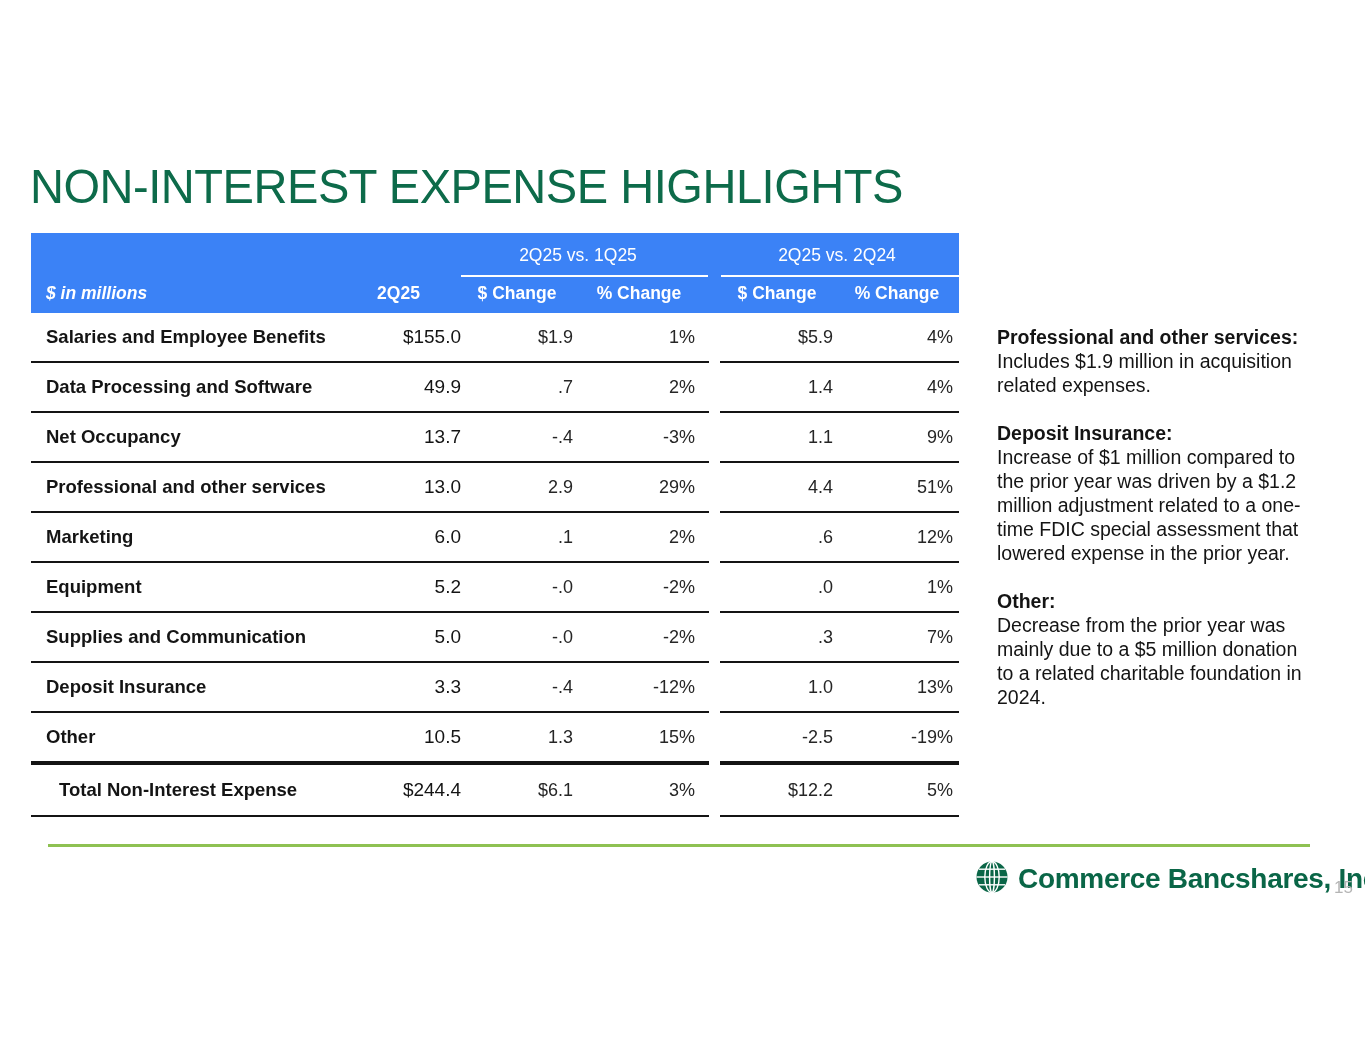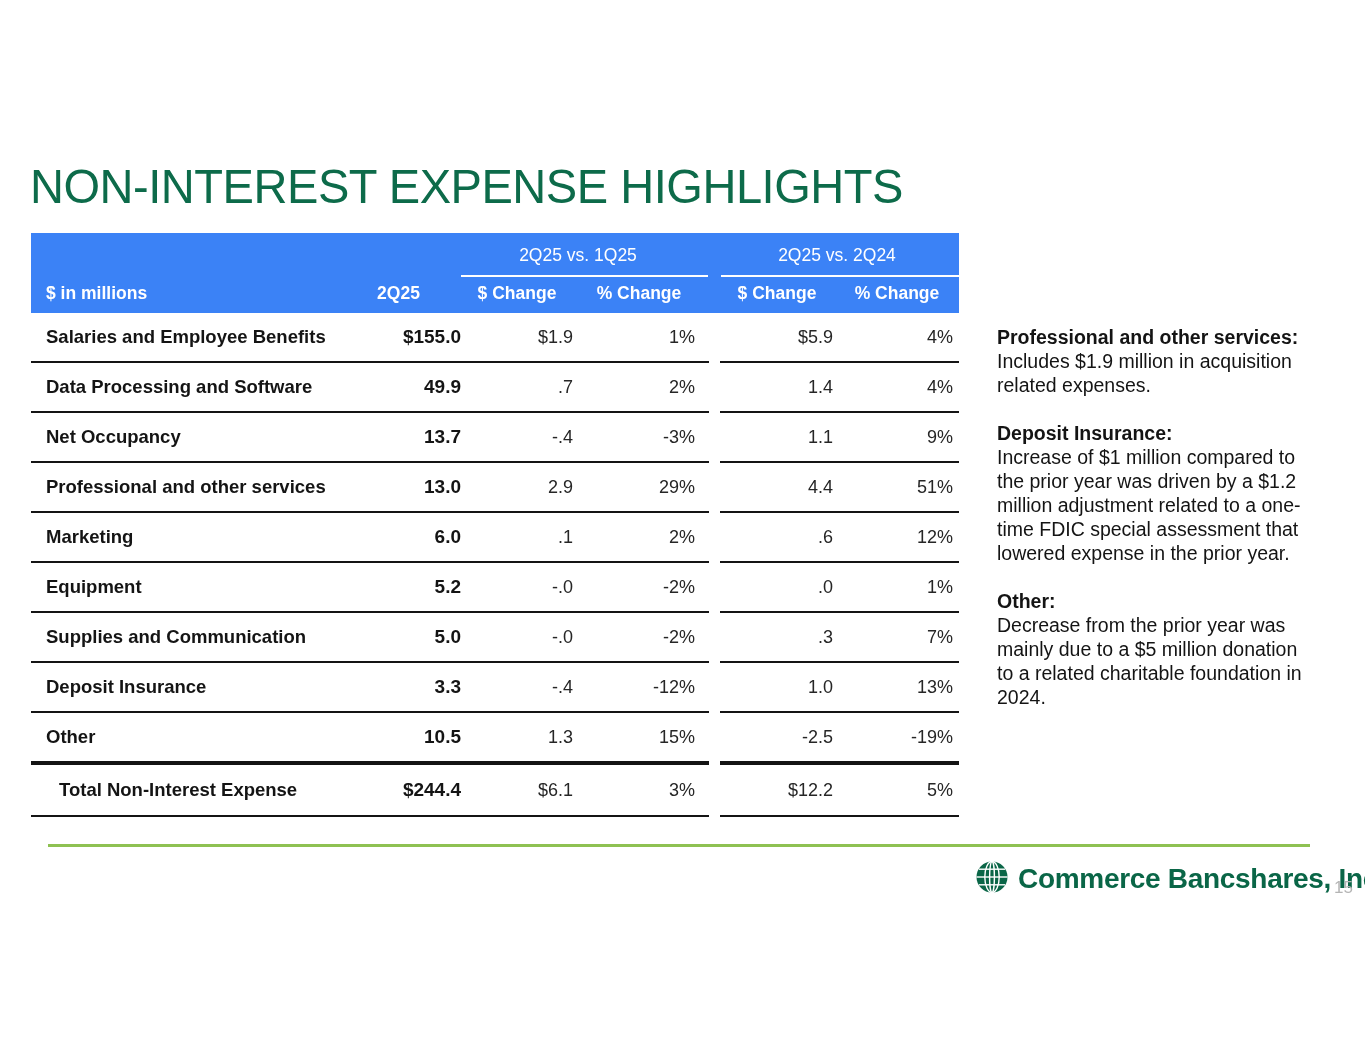--- a/index.html
+++ b/index.html
@@ -60,21 +60,21 @@
     height: 2px;
     background: #ffffff;
   }
   .colhead {
     position: absolute;
     top: 50px;
     font-size: 17.5px;
     font-weight: 600;
     white-space: nowrap;
   }
-  .colhead.left { text-align: left; }
+  .colhead.left { text-align: left; font-style: italic; }
   .colhead.center { text-align: center; }
 
   
   .trow {
     position: relative;
     height: 48px;
     border-bottom: 2px solid #141414;
   }
   .trow.total-row {
     border-top: 2px solid #141414;
@@ -111,21 +111,21 @@
     font-size: 18.5px;
     font-weight: 600;
     color: #141414;
   }
   .total-row .c-label { left: 28px; }
   .c-2q25 {
     left: 305px;
     width: 125px;
     text-align: right;
     font-size: 19px;
-    font-weight: 700;
+    font-weight: 400;
     color: #141414;
   }
   .c-num {
     font-size: 18px;
     font-weight: 400;
     color: #262626;
     text-align: right;
   }
   .c-d1 { left: 430px;  width: 112px; }
   .c-p1 { left: 552px;  width: 112px; }

